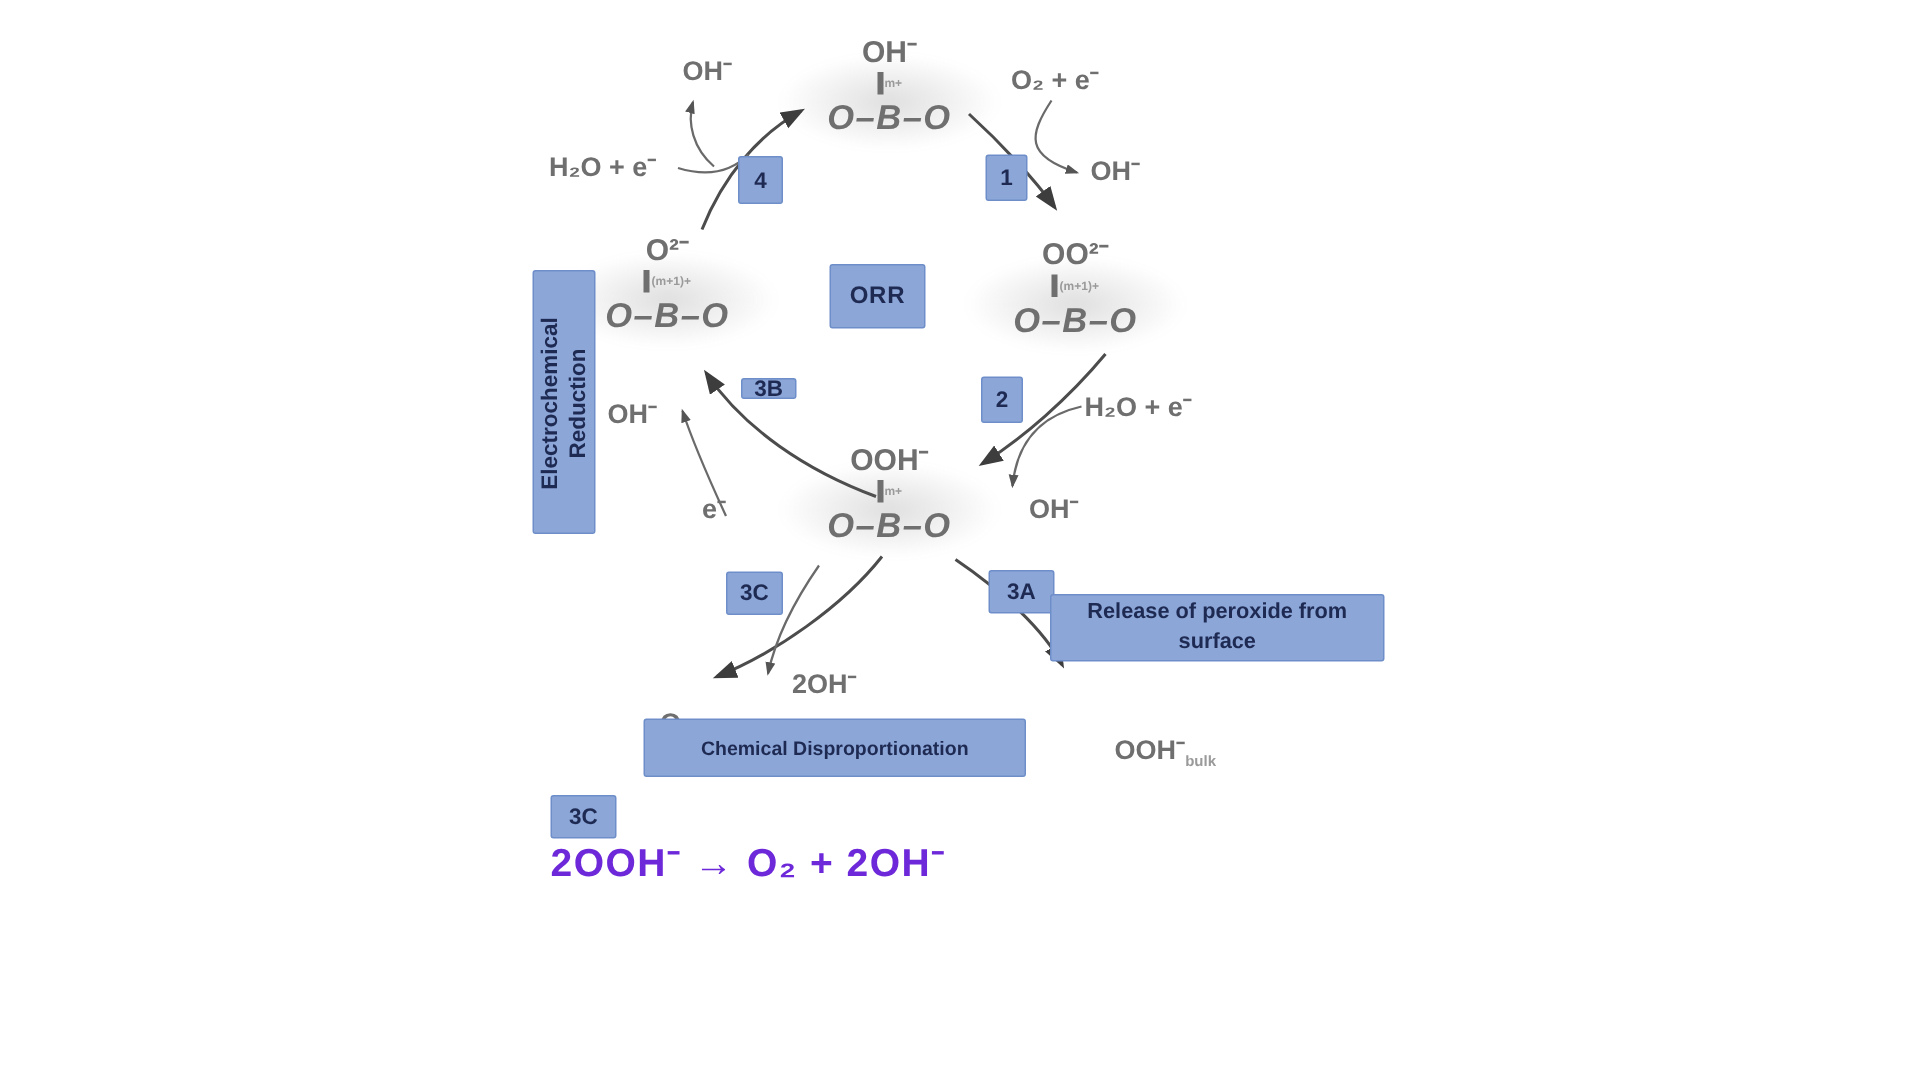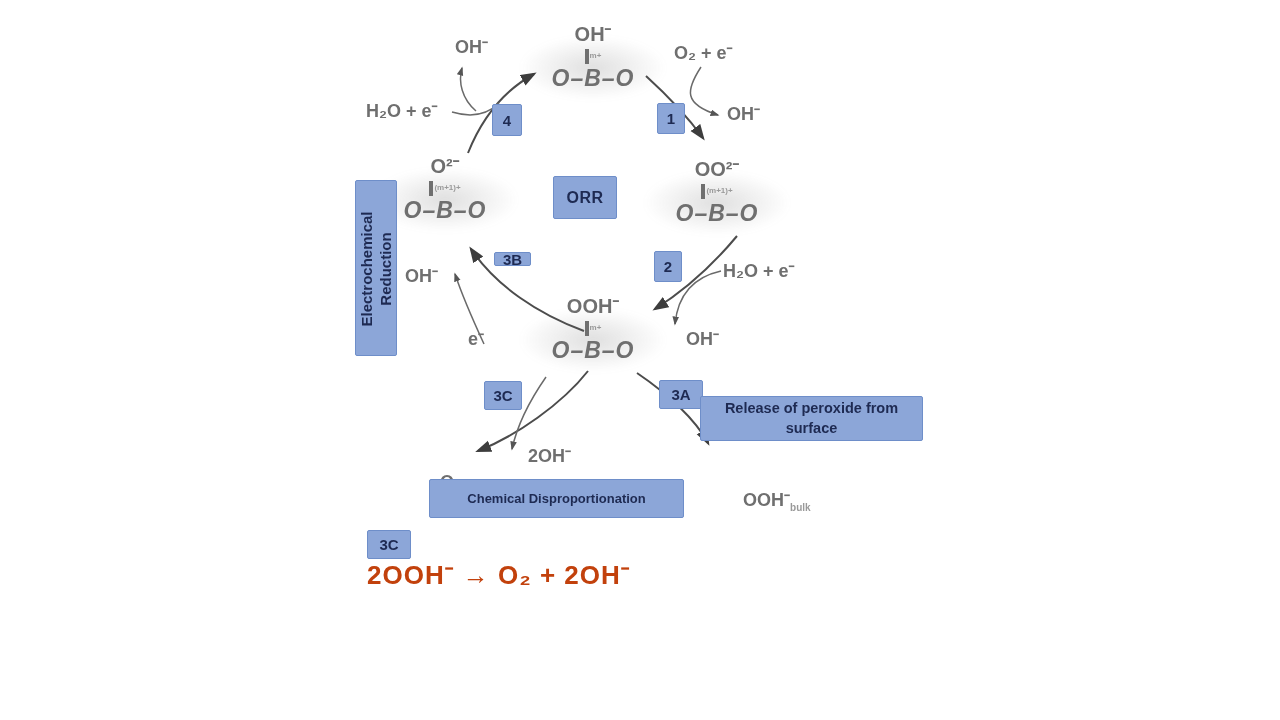--- a/index.html
+++ b/index.html
@@ -17,21 +17,21 @@
         filter:blur(3px);z-index:0;}
   .ligand{position:relative;z-index:1;font-size:20px;}
   .bondrow{position:relative;z-index:1;height:18px;line-height:18px;}
   .bondbar{display:inline-block;width:4px;height:15px;background:#6f6f6f;vertical-align:middle;}
   .charge{font-size:8px;color:#9a9a9a;font-weight:bold;vertical-align:top;margin-left:1px;}
   .obo{position:relative;z-index:1;font-size:23px;letter-spacing:1px;font-style:italic;}
   
   .rlabel{position:absolute;font-size:18px;}
   .subtag{font-size:10px;color:#9a9a9a;vertical-align:sub;font-weight:bold;}
   
-  #equation{position:absolute;left:367px;top:556px;font-size:26px;color:#c2410c;
+  #equation{position:absolute;left:367px;top:556px;font-size:26px;color:#6d28d9;
             font-weight:600;letter-spacing:1px;white-space:nowrap;}
   #caption{position:absolute;left:0;top:630px;width:1280px;text-align:center;
            font-family:"Liberation Serif",serif;font-size:26px;color:#4b5038;}
   svg.arrows{position:absolute;left:0;top:0;width:1280px;height:720px;pointer-events:none;}
 </style>
 </head>
 <body>
 
 <div id="canvas">
 

